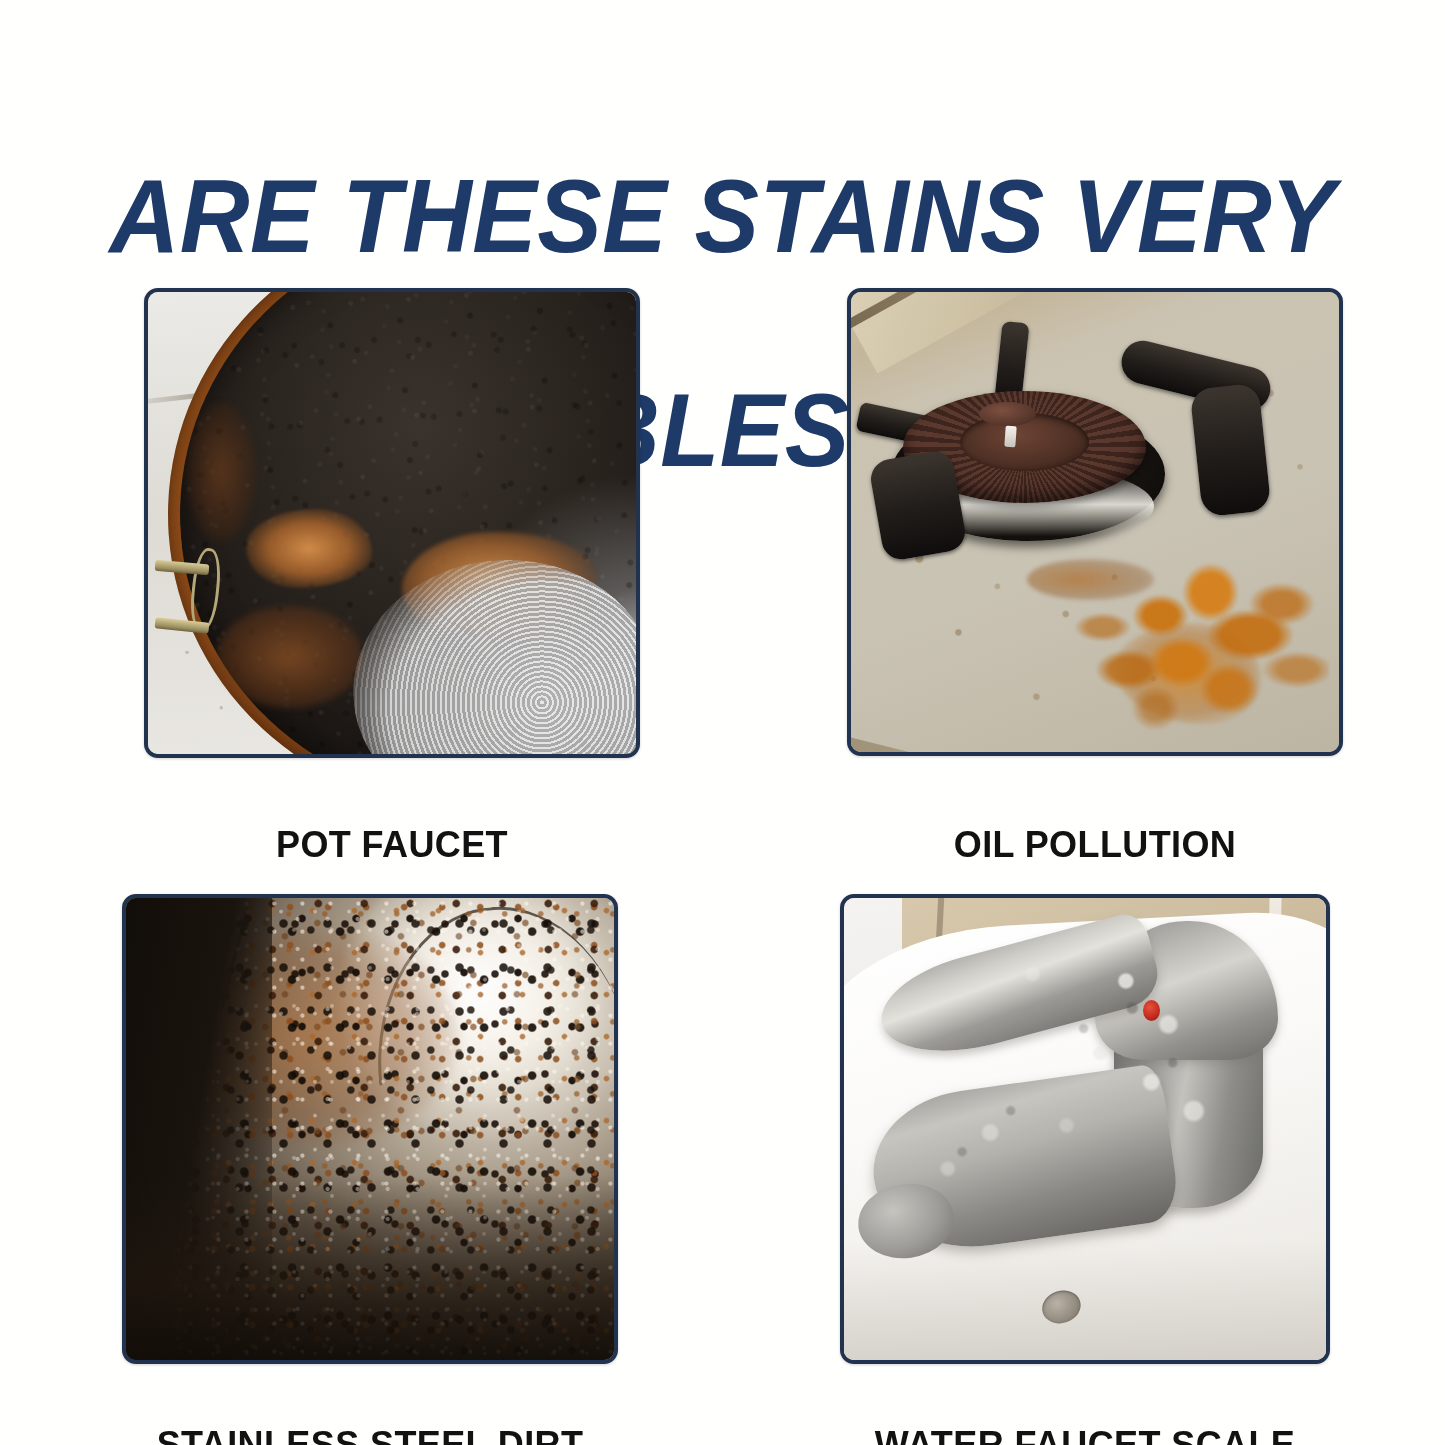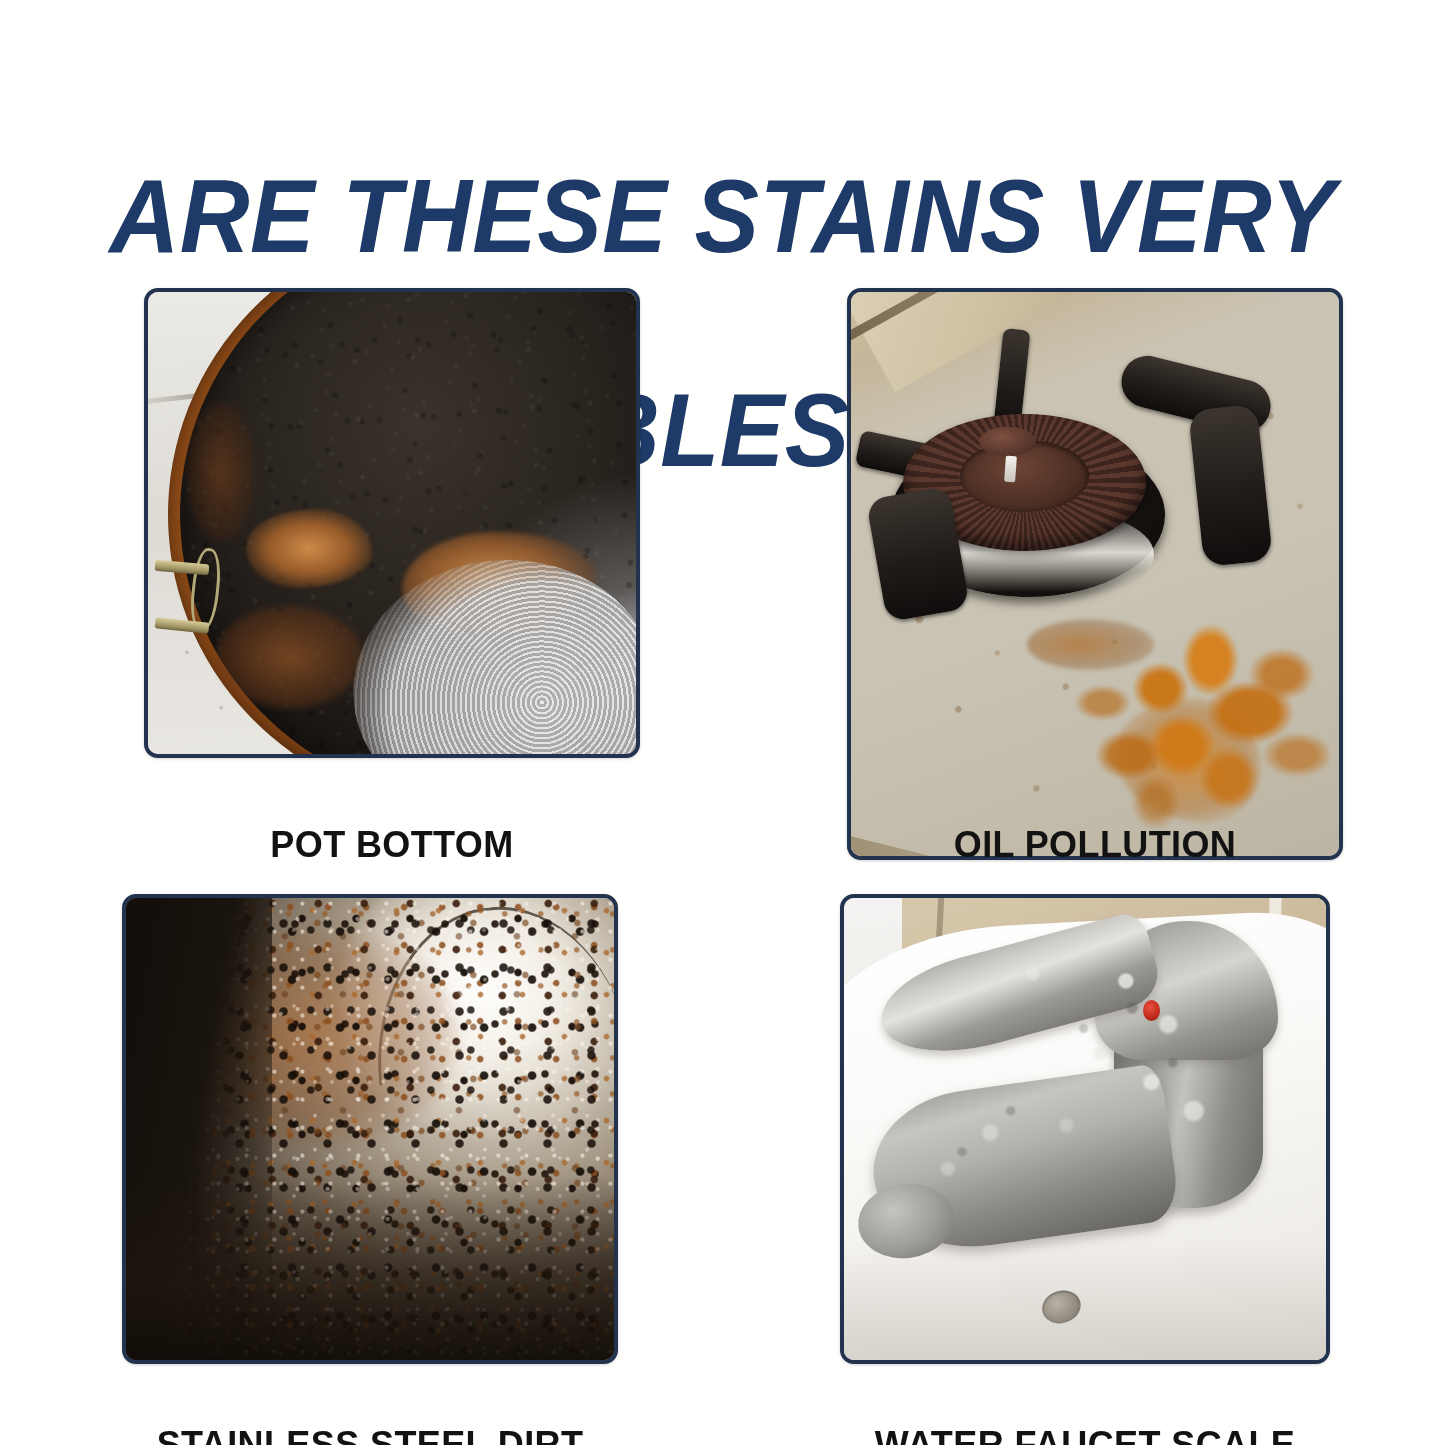--- a/index.html
+++ b/index.html
@@ -53,21 +53,21 @@
     position: absolute;
     left: 0;
     top: 288px;
     width: 1445px;
     height: 1130px;
   }
 
   .cell { position: absolute; }
 
   .cell-0 { left: 144px;  top: 0px;   width: 496px; height: 470px; }
-  .cell-1 { left: 847px;  top: 0px;   width: 496px; height: 572px; }
+  .cell-1 { left: 847px;  top: 0px;   width: 496px; height: 468px; }
   .cell-2 { left: 122px;  top: 606px; width: 496px; height: 470px; }
   .cell-3 { left: 840px;  top: 606px; width: 490px; height: 470px; }
 
   .photo-frame {
     position: relative;
     width: 100%;
     height: 100%;
     border: 4px solid #22334f;
     border-radius: 14px;
     overflow: hidden;
@@ -595,21 +595,21 @@
           <div class="p0-rust-a"></div>
           <div class="p0-rust-b"></div>
           <div class="p0-rust-c"></div>
           <div class="p0-rings"></div>
           <div class="p0-handle-plate"></div>
           <div class="p0-bolt-1"></div>
           <div class="p0-bolt-2"></div>
         </div>
       </div>
       <div class="caption caption-0">
-        <span>POT BOTTOM</span><br>
+        <span>POT FAUCET</span><br>
         <span>STOVE BLACK SCALE</span>
       </div>
     </div>
 
     <div class="cell cell-1">
       <div class="photo-frame">
         <div class="photo">
           <div class="p1-bg"></div>
           <div class="p1-wall"></div>
           <div class="p1-wall-edge"></div>

